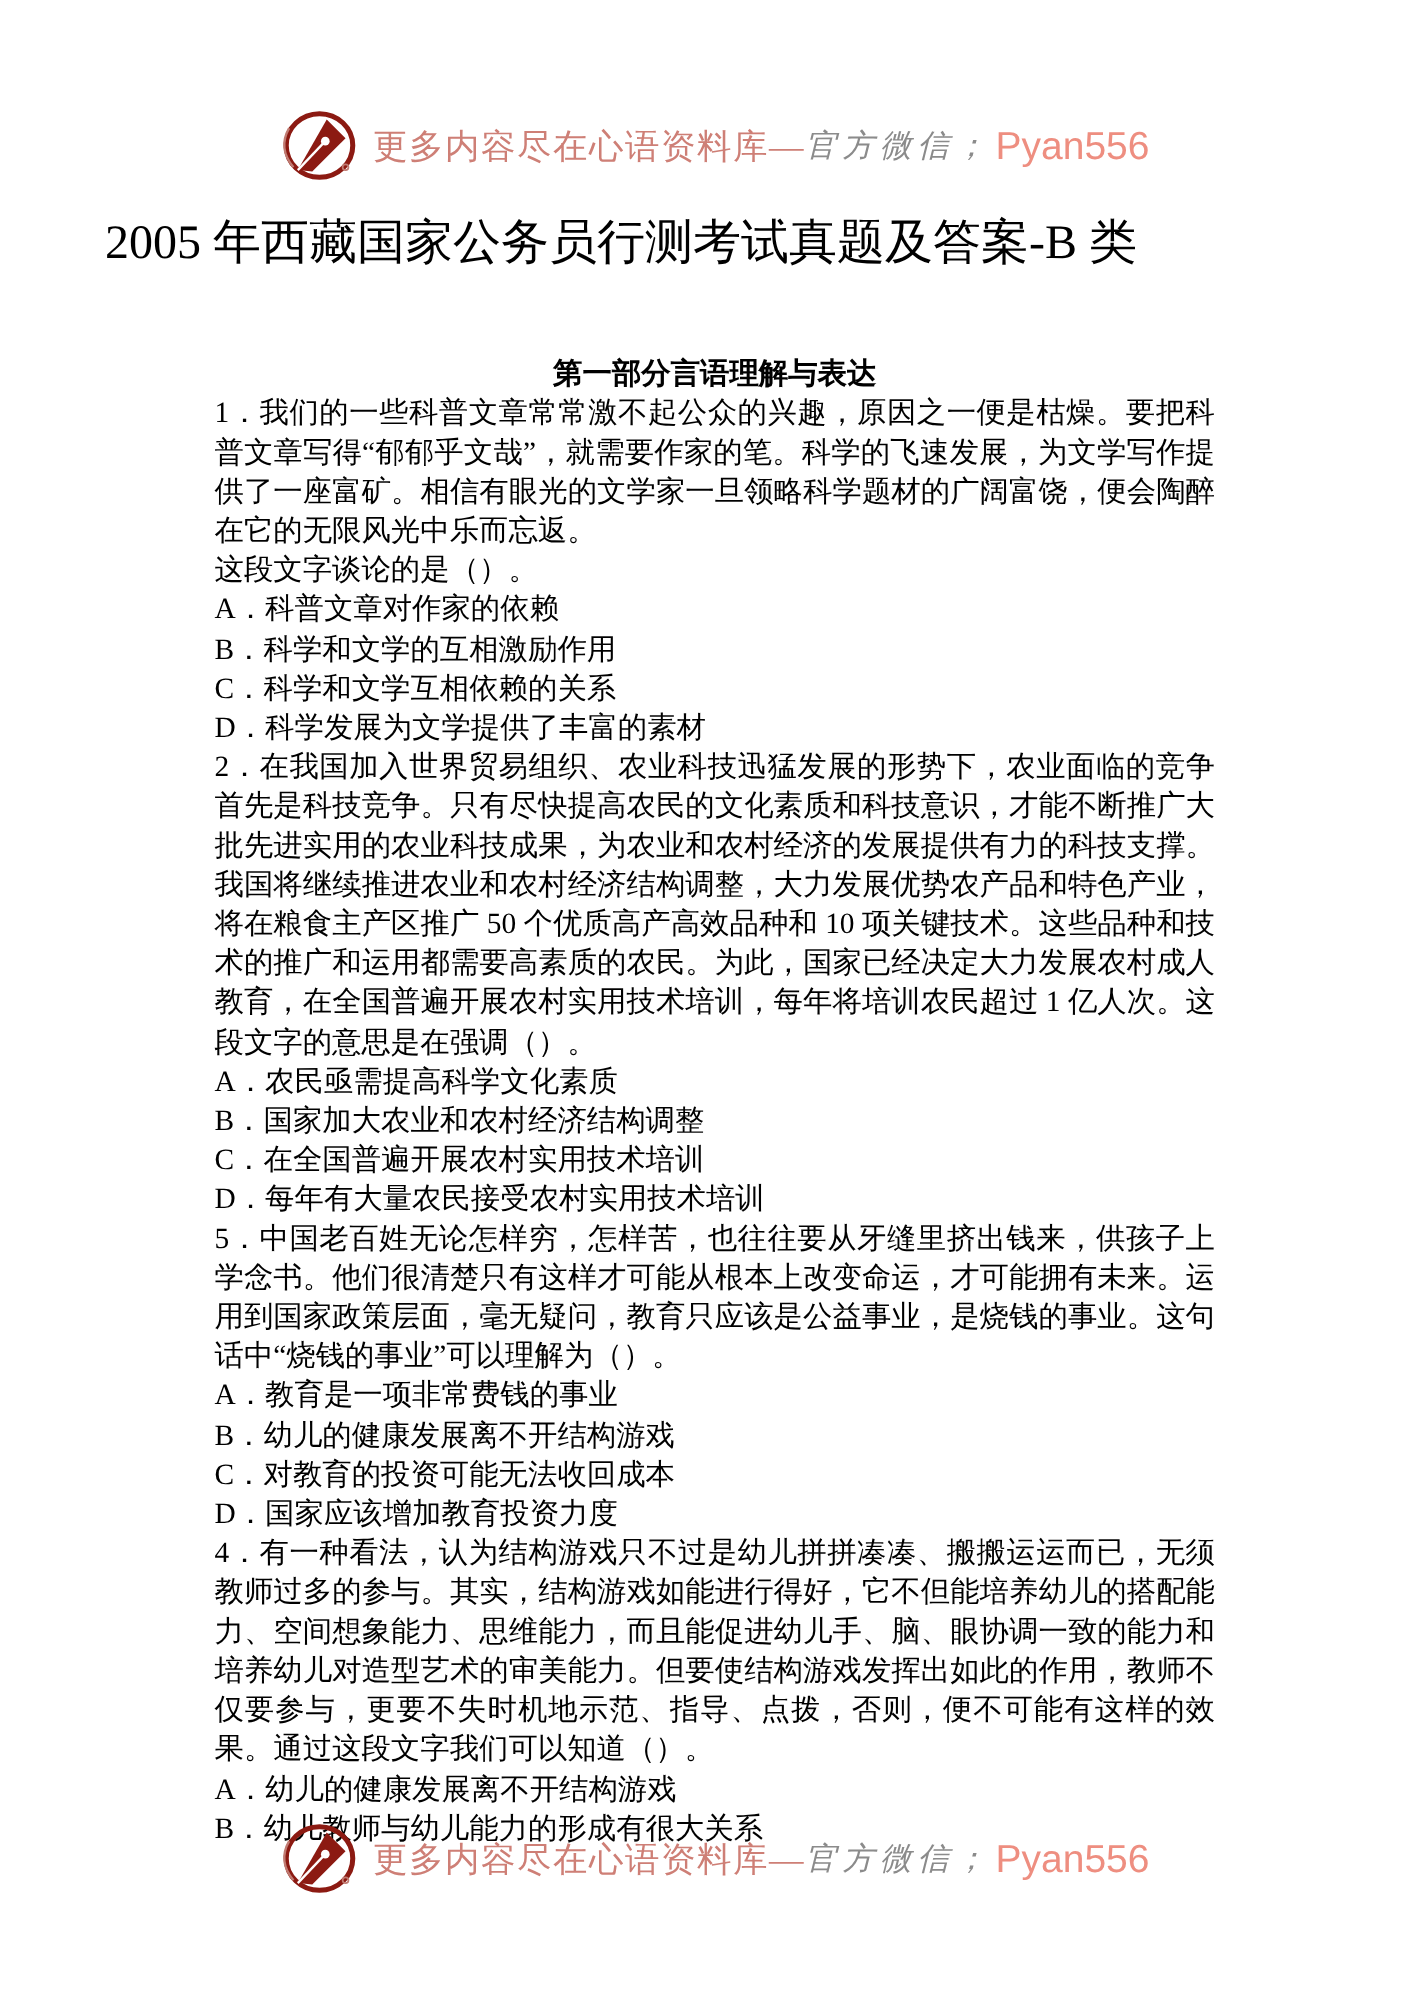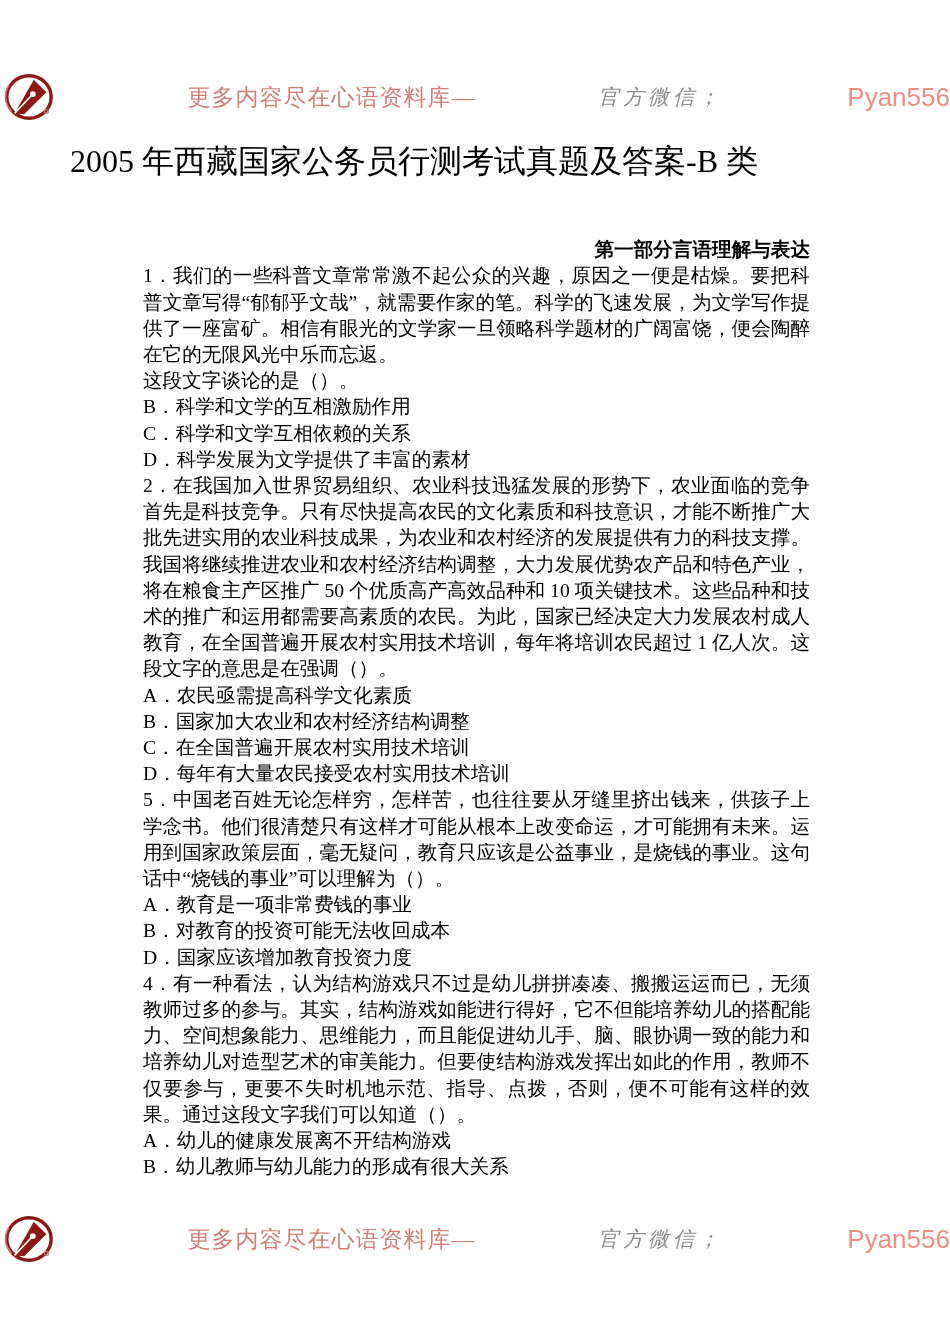--- a/index.html
+++ b/index.html
@@ -8,21 +8,21 @@
     width: 950px;
     height: 1344px;
     background: #ffffff;
     overflow: hidden;
     font-family: "Liberation Serif", "DejaVu Serif", serif;
     color: #000000;
   }
   .brandbar {
     display: flex;
     align-items: center;
-    justify-content: space-between;
+    justify-content: center;
     white-space: nowrap;
   }
   .brandbar.header { padding-top: 70px; }
   .brandbar.footerbar {
     position: absolute;
     top: 1212px;
     left: 0;
     width: 100%;
   }
   .logo { display: inline-flex; margin-right: 7px; }
@@ -54,21 +54,21 @@
     line-height: 1.35;
     color: #000000;
   }
   .content {
     margin: 54px 140px 0 143px;
     font-size: 19.6px;
     line-height: 26.2px;
     text-align: justify;
   }
   .block { margin: 0; padding: 0; }
-  .block.heading { font-weight: 700; text-align: right; }
+  .block.heading { font-weight: 700; text-align: center; }
   .block.option { text-align: left; }
 </style>
 </head>
 <body>
 
 <div class="page">
 
   <div class="brandbar header">
     <span class="logo">
       <svg viewBox="0 0 60 56" xmlns="http://www.w3.org/2000/svg">
@@ -84,31 +84,33 @@
     <span class="brand-wechat">官方微信；</span>
     <span class="brand-id">Pyan556</span>
   </div>
 
   <h1 class="title">2005 年西藏国家公务员行测考试真题及答案-B 类</h1>
 
   <div class="content" id="content">
       <p class="block heading">第一部分言语理解与表达</p>
       <p class="block para">1．我们的一些科普文章常常激不起公众的兴趣，原因之一便是枯燥。要把科普文章写得“郁郁乎文哉”，就需要作家的笔。科学的飞速发展，为文学写作提供了一座富矿。相信有眼光的文学家一旦领略科学题材的广阔富饶，便会陶醉在它的无限风光中乐而忘返。</p>
       <p class="block para">这段文字谈论的是（）。</p>
+      <p class="block option">A．科普文章对作家的依赖</p>
       <p class="block option">B．科学和文学的互相激励作用</p>
       <p class="block option">C．科学和文学互相依赖的关系</p>
       <p class="block option">D．科学发展为文学提供了丰富的素材</p>
       <p class="block para">2．在我国加入世界贸易组织、农业科技迅猛发展的形势下，农业面临的竞争首先是科技竞争。只有尽快提高农民的文化素质和科技意识，才能不断推广大批先进实用的农业科技成果，为农业和农村经济的发展提供有力的科技支撑。我国将继续推进农业和农村经济结构调整，大力发展优势农产品和特色产业，将在粮食主产区推广 50 个优质高产高效品种和 10 项关键技术。这些品种和技术的推广和运用都需要高素质的农民。为此，国家已经决定大力发展农村成人教育，在全国普遍开展农村实用技术培训，每年将培训农民超过 1 亿人次。这段文字的意思是在强调（）。</p>
       <p class="block option">A．农民亟需提高科学文化素质</p>
       <p class="block option">B．国家加大农业和农村经济结构调整</p>
       <p class="block option">C．在全国普遍开展农村实用技术培训</p>
       <p class="block option">D．每年有大量农民接受农村实用技术培训</p>
       <p class="block para">5．中国老百姓无论怎样穷，怎样苦，也往往要从牙缝里挤出钱来，供孩子上学念书。他们很清楚只有这样才可能从根本上改变命运，才可能拥有未来。运用到国家政策层面，毫无疑问，教育只应该是公益事业，是烧钱的事业。这句话中“烧钱的事业”可以理解为（）。</p>
       <p class="block option">A．教育是一项非常费钱的事业</p>
-      <p class="block option">B．对教育的投资可能无法收回成本</p>
+      <p class="block option">B．幼儿的健康发展离不开结构游戏</p>
+      <p class="block option">C．对教育的投资可能无法收回成本</p>
       <p class="block option">D．国家应该增加教育投资力度</p>
       <p class="block para">4．有一种看法，认为结构游戏只不过是幼儿拼拼凑凑、搬搬运运而已，无须教师过多的参与。其实，结构游戏如能进行得好，它不但能培养幼儿的搭配能力、空间想象能力、思维能力，而且能促进幼儿手、脑、眼协调一致的能力和培养幼儿对造型艺术的审美能力。但要使结构游戏发挥出如此的作用，教师不仅要参与，更要不失时机地示范、指导、点拨，否则，便不可能有这样的效果。通过这段文字我们可以知道（）。</p>
       <p class="block option">A．幼儿的健康发展离不开结构游戏</p>
       <p class="block option">B．幼儿教师与幼儿能力的形成有很大关系</p>
     </div>
 
   <div class="brandbar footerbar">
     <span class="logo">
       <svg viewBox="0 0 60 56" xmlns="http://www.w3.org/2000/svg">
         <ellipse cx="30" cy="28" rx="23" ry="22" fill="none" stroke="#8c1a12" stroke-width="3.5"></ellipse>

